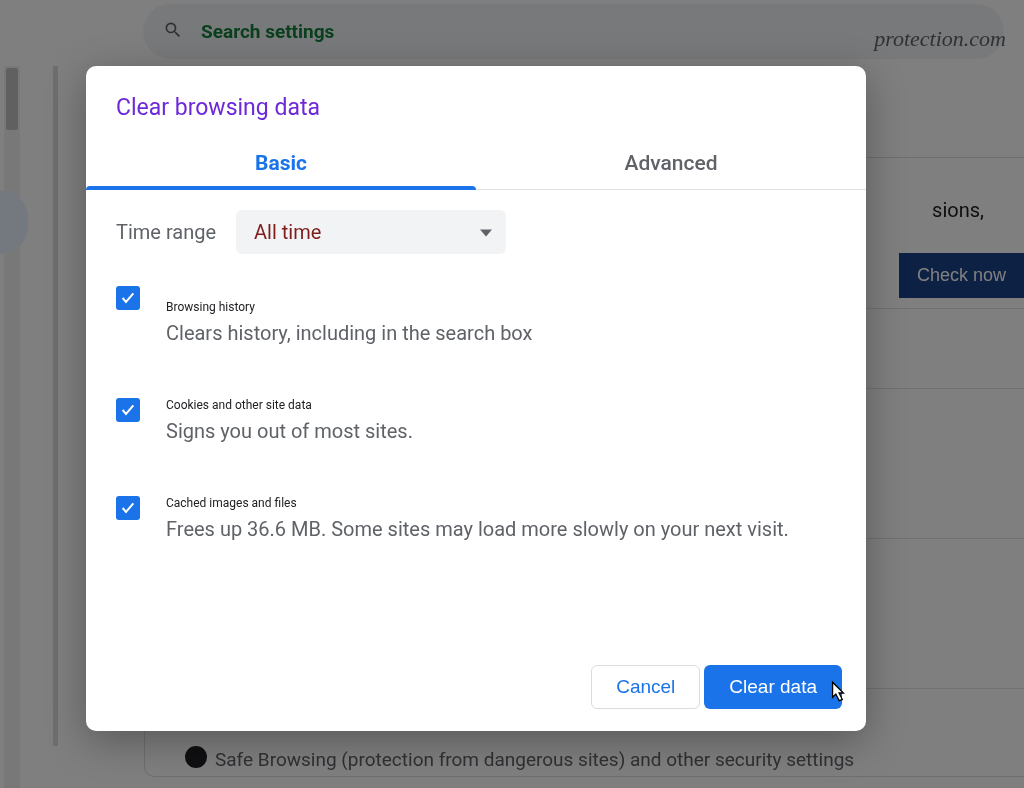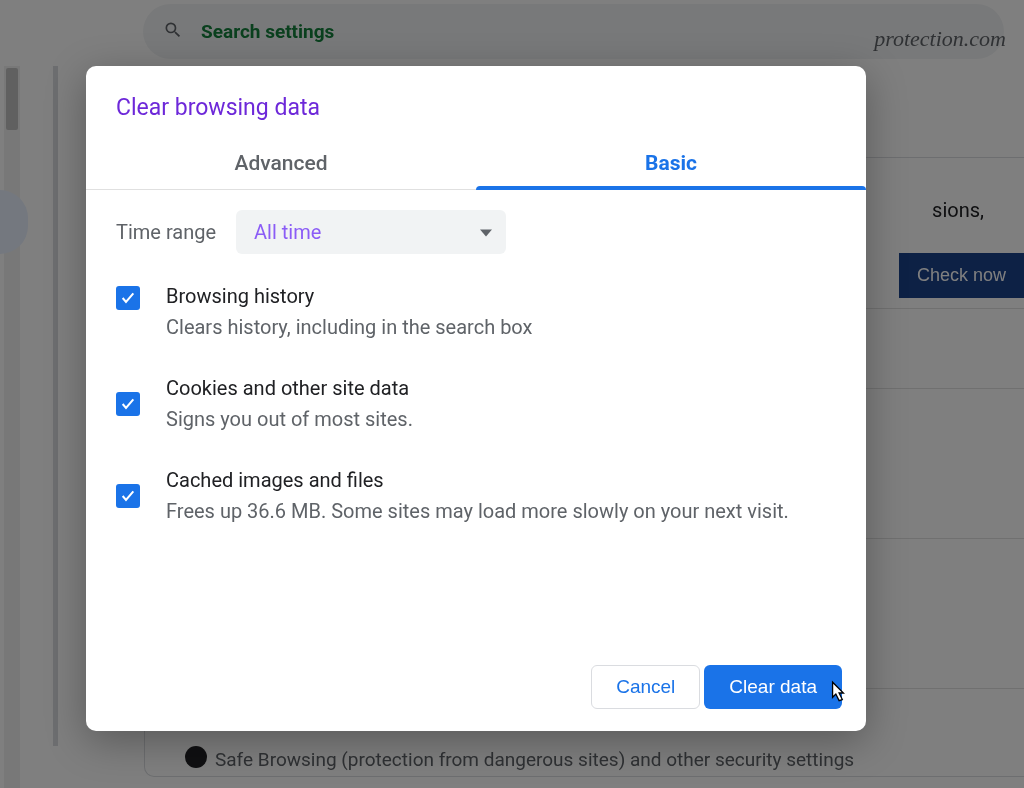--- a/index.html
+++ b/index.html
@@ -172,42 +172,42 @@
     .time-select {
       display: flex;
       align-items: center;
       justify-content: space-between;
       background: #f1f3f4;
       border-radius: 6px;
       padding: 10px 14px 10px 18px;
       min-width: 270px;
       cursor: pointer;
       font-size: 20px;
-      color: #8b5cf6;
+      color: #7f1d1d;
       gap: 22px;
     }
     .time-select .arrow { margin-left: auto; }
     .time-select .arrow svg { width: 12px; height: 12px; fill: #5f6368; }
     .options { display: flex; flex-direction: column; gap: 34px; }
     .option-row { display: flex; align-items: flex-start; gap: 26px; }
     .checkbox {
       width: 24px; height: 24px;
       min-width: 24px;
       border-radius: 3px;
       background: #1a73e8;
       margin-top: 2px;
       display: flex;
       align-items: center;
       justify-content: center;
       cursor: pointer;
     }
     .checkbox svg { width: 16px; height: 16px; fill: none; stroke: #fff; stroke-width: 3; }
     .option-row.row2 .checkbox, .option-row.row3 .checkbox { margin-top: 16px; }
     .option-text { flex: 1; }
-    .option-title { color: #202124; font-size: 20px; margin-bottom: 4px; }
+    .option-title { color: #202124; font-size: 12px; margin-bottom: 4px; margin-top: 16px; }
     .option-desc { color: #5f6368; font-size: 20px; line-height: 1.5; }
     .dialog-footer {
       display: flex;
       justify-content: flex-end;
       gap: 4px;
       padding: 18px 24px 22px 24px;
     }
     .btn {
       font-size: 19px;
       font-weight: 500;
@@ -264,22 +264,22 @@
     <div class="safe-line">Safe Browsing (protection from dangerous sites) and other security settings</div>
   </div>
 </div>
 
 <div class="dim-overlay"></div>
 
 <div class="dialog">
   <div class="dialog-title">Clear browsing data</div>
 
   <div class="tabs">
+    <div class="tab active">Basic</div>
     <div class="tab">Advanced</div>
-    <div class="tab active">Basic</div>
   </div>
 
   <div class="dialog-body">
     <div class="time-row">
       <span class="time-label">Time range</span>
       <div class="time-select">
         <span>All time</span>
         <span class="arrow">
           <svg viewBox="0 0 10 6">
               <path d="M0 0 L5 6 L10 0 Z" fill="#5f6368"></path>

